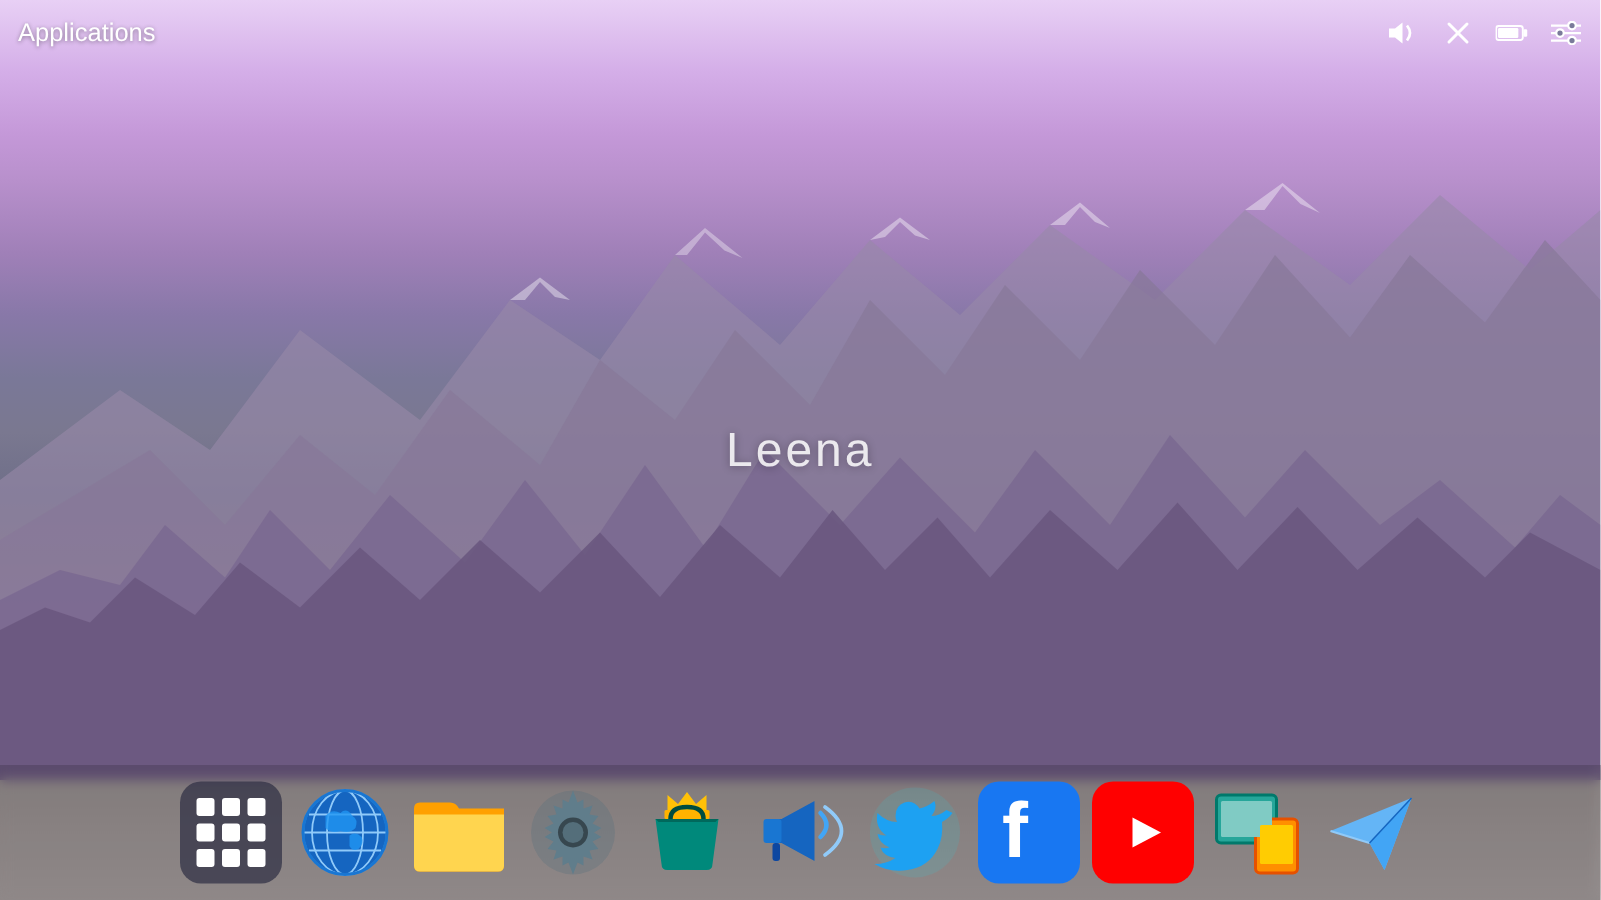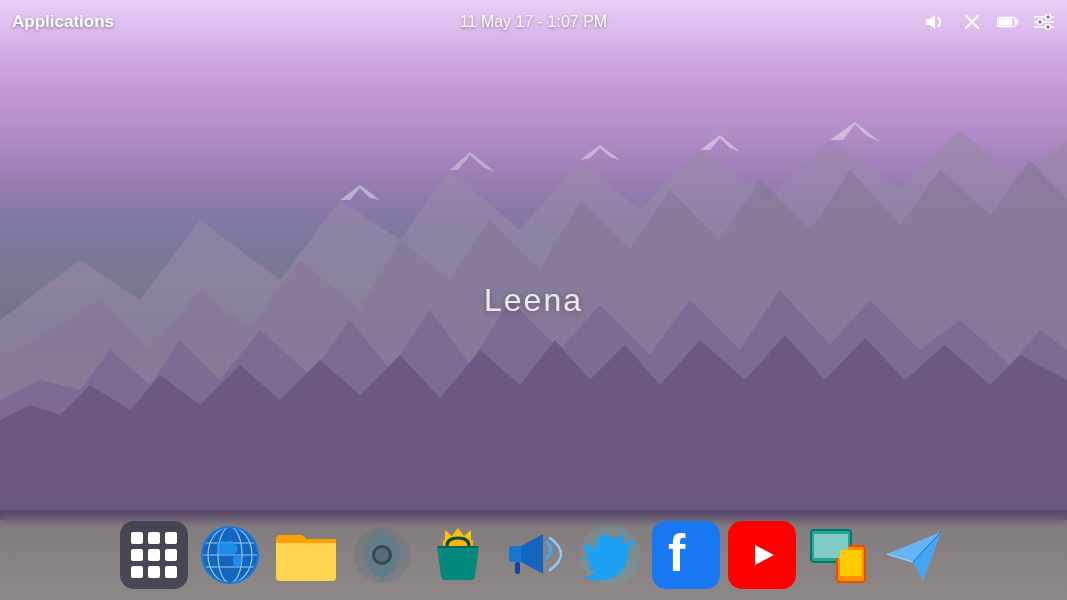--- a/index.html
+++ b/index.html
@@ -58,21 +58,21 @@
       display: flex;
       align-items: center;
       justify-content: space-between;
       padding: 0 12px;
       z-index: 100;
     }
 
     .topbar-left {
       color: white;
       font-size: 17px;
-      font-weight: 700;
+      font-weight: 400;
       text-shadow: 0 1px 3px rgba(0,0,0,0.4);
     }
 
     .topbar-center {
       color: white;
       font-size: 16px;
       font-weight: 400;
       text-shadow: 0 1px 3px rgba(0,0,0,0.4);
       position: absolute;
       left: 50%;
@@ -172,21 +172,20 @@
   <polygon points="340,160 360,145 380,160 370,158 360,148 350,160" fill="rgba(255,255,255,0.4)"></polygon>
   <polygon points="580,120 600,105 620,120 610,117 600,108 590,118" fill="rgba(255,255,255,0.4)"></polygon>
   <polygon points="700,110 720,95 740,112 730,108 720,98 710,110" fill="rgba(255,255,255,0.4)"></polygon>
   <polygon points="830,100 855,82 880,102 867,96 855,84 843,100" fill="rgba(255,255,255,0.4)"></polygon>
   <polygon points="450,130 470,112 495,132 483,127 470,115 458,130" fill="rgba(255,255,255,0.35)"></polygon>
 </svg>
 
 <div class="topbar">
   <div class="topbar-left">Applications</div>
 
-  <div class="topbar-center">11 May 17 - 1:07 PM</div>
 
   <div class="topbar-right">
 
     <div class="topbar-icon">
       <svg width="20" height="16" viewBox="0 0 20 16" fill="white">
         <polygon points="0,5 0,11 4,11 9,15 9,1 4,5"></polygon>
         <path d="M12,3 Q16,8 12,13" stroke="white" stroke-width="1.8" fill="none"></path>
       </svg>
     </div>
 

